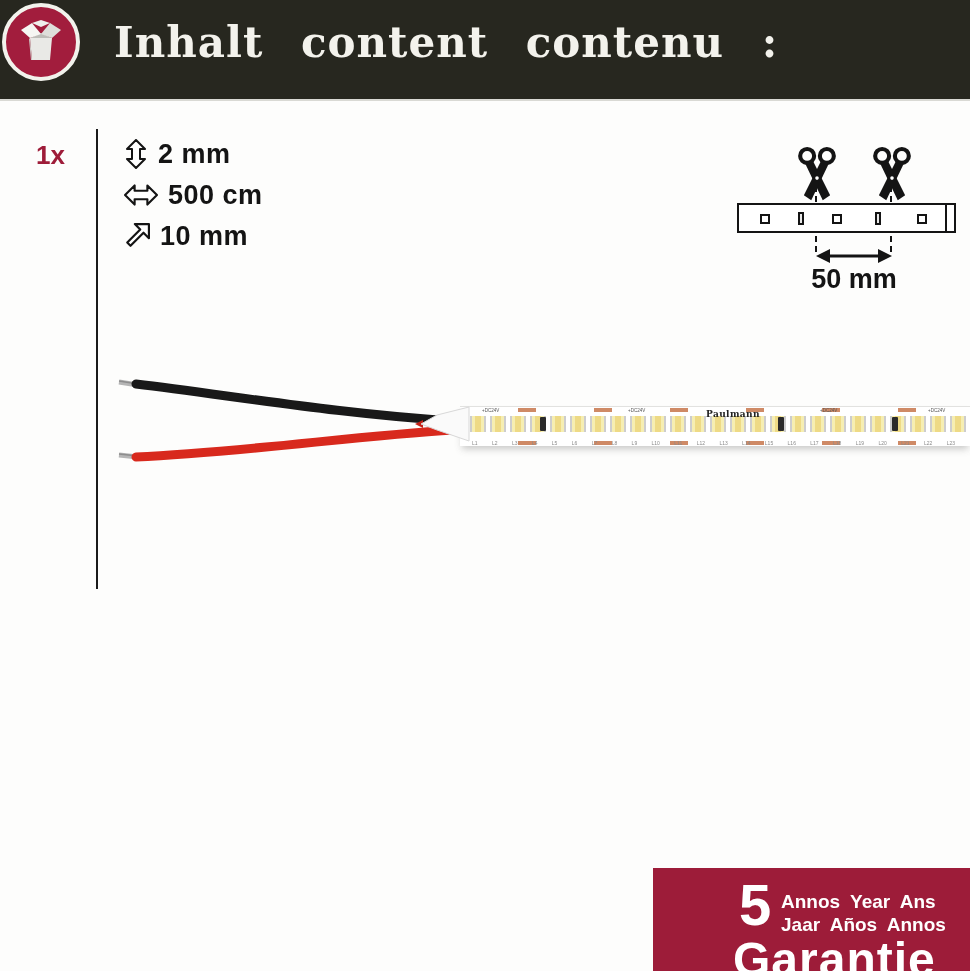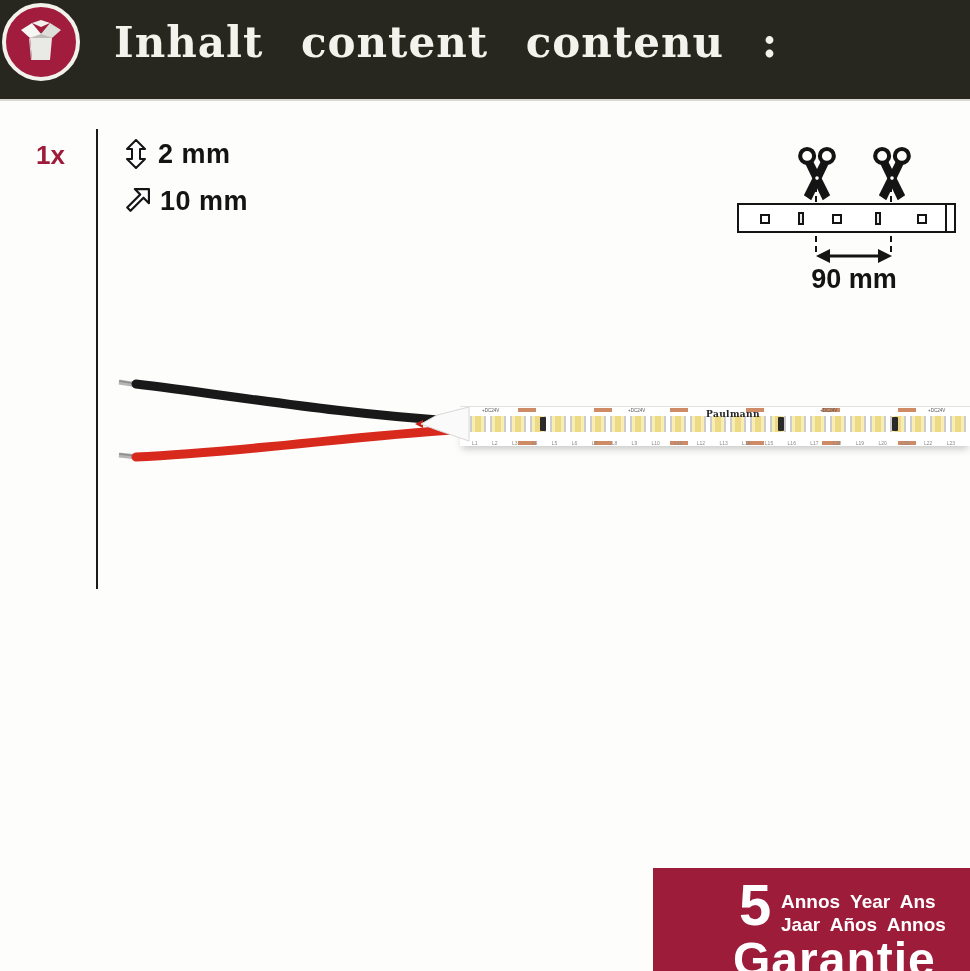--- a/index.html
+++ b/index.html
@@ -40,21 +40,21 @@
   .quantity {
     position: absolute; left: 36px; top: 140px;
     font-size: 26px; font-weight: bold; color: #9e1c39;
   }
   .divider-v {
     position: absolute; left: 96px; top: 129px;
     width: 2px; height: 460px; background: #1b1b1b;
   }
   .specs {
     position: absolute; left: 124px; top: 139px;
-    display: flex; flex-direction: column; gap: 17px;
+    display: flex; flex-direction: column; gap: 11px;
   }
   .spec-row { display: flex; align-items: center; gap: 10px; height: 30px; }
   .spec-row svg { flex: 0 0 auto; }
   .spec-value { font-size: 27px; font-weight: bold; color: #141414; letter-spacing: .5px; }
 
   
   .cut-strip {
     position: absolute; left: 737px; top: 203px;
     width: 219px; height: 30px;
     background: #ffffff; border: 2px solid #141414;
@@ -164,20 +164,26 @@
   <div class="divider-v"></div>
 
   <div class="specs">
     <div class="spec-row">
       <svg width="24" height="30" viewBox="0 0 22 30">
         <path d="M11,1 L20,10 H15 V20 H20 L11,29 L2,20 H7 V10 H2 Z" fill="#fff" stroke="#141414" stroke-width="2" stroke-linejoin="round"></path>
       </svg>
       <span class="spec-value">2 mm</span>
     </div>
     <div class="spec-row">
+      <svg width="34" height="24" viewBox="0 0 32 22">
+        <path d="M1,11 L10,2 V7 H22 V2 L31,11 L22,20 V15 H10 V20 Z" fill="#fff" stroke="#141414" stroke-width="2" stroke-linejoin="round"></path>
+      </svg>
+      <span class="spec-value">500 cm</span>
+    </div>
+    <div class="spec-row">
       <svg width="26" height="26" viewBox="0 0 24 24">
         <path d="M10,1 L23,1 L23,14 L18,9 L6,21 L3,18 L15,6 Z" fill="#fff" stroke="#141414" stroke-width="2" stroke-linejoin="round"></path>
       </svg>
       <span class="spec-value">10 mm</span>
     </div>
   </div>
 
   <div class="dash-line" style="left:815px;"></div>
   <div class="dash-line" style="left:890px;"></div>
 
@@ -203,21 +209,21 @@
     <div class="cut-pad" style="left:59px;"></div>
     <div class="cut-pad" style="left:136px;"></div>
     <div class="end-cap"></div>
   </div>
 
   <svg class="measure-arrow" width="80" height="18" viewBox="0 0 80 18">
     <line x1="12" y1="9" x2="68" y2="9" stroke="#141414" stroke-width="3"></line>
     <polygon points="2,9 16,2 16,16" fill="#141414"></polygon>
     <polygon points="78,9 64,2 64,16" fill="#141414"></polygon>
   </svg>
-  <div class="measure-label">90 mm</div>
+  <div class="measure-label">50 mm</div>
 
   <svg class="wires-svg" width="370" height="105" viewBox="0 0 370 105">
 
     <line x1="14" y1="14" x2="33" y2="17" stroke="#b5b5b5" stroke-width="5"></line>
     <line x1="14" y1="13" x2="33" y2="16" stroke="#8d8d8d" stroke-width="1.5"></line>
     <line x1="14" y1="87" x2="33" y2="89" stroke="#b5b5b5" stroke-width="5"></line>
     <line x1="14" y1="86" x2="33" y2="88" stroke="#8d8d8d" stroke-width="1.5"></line>
 
     <path d="M 31,16 C 130,28 235,46 348,53" fill="none" stroke="#191919" stroke-width="9" stroke-linecap="round"></path>
     <path d="M 31,89 C 140,84 250,68 348,62" fill="none" stroke="#d8291d" stroke-width="9" stroke-linecap="round"></path>

